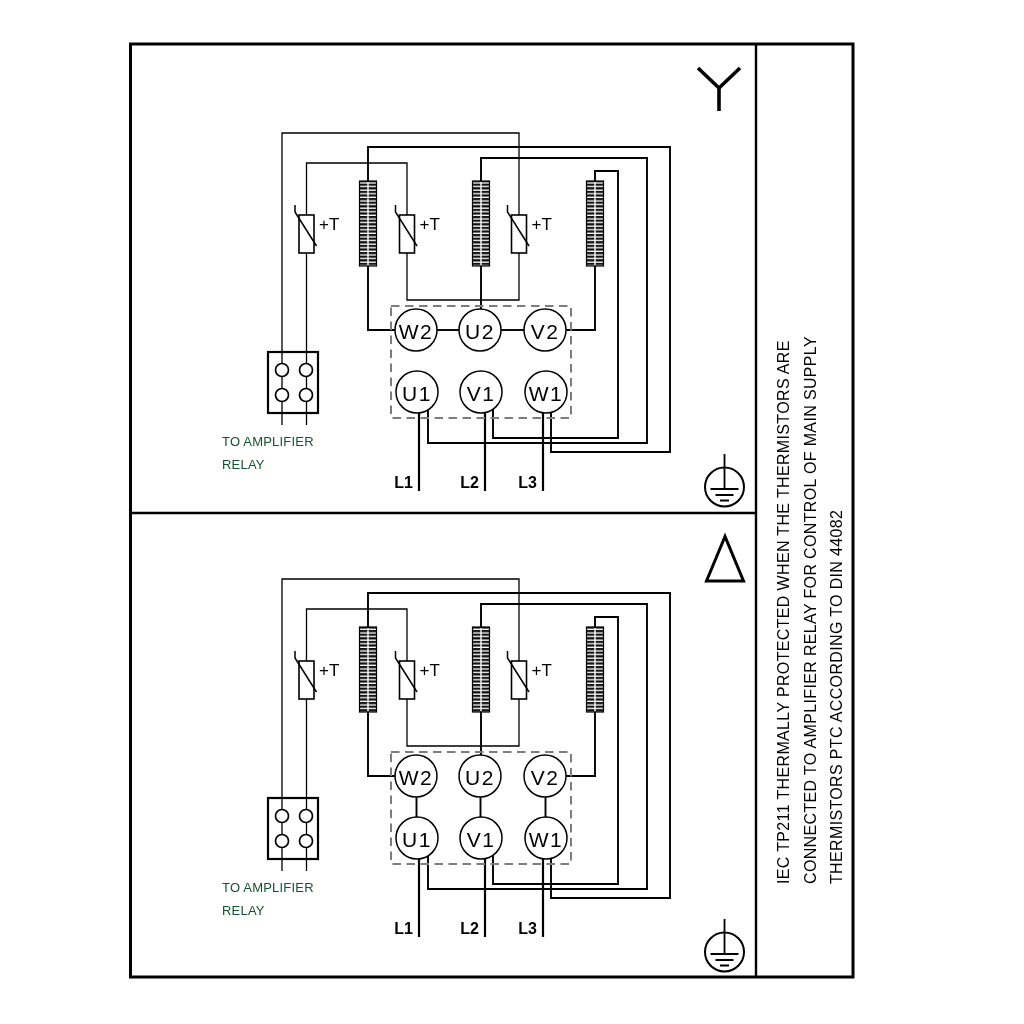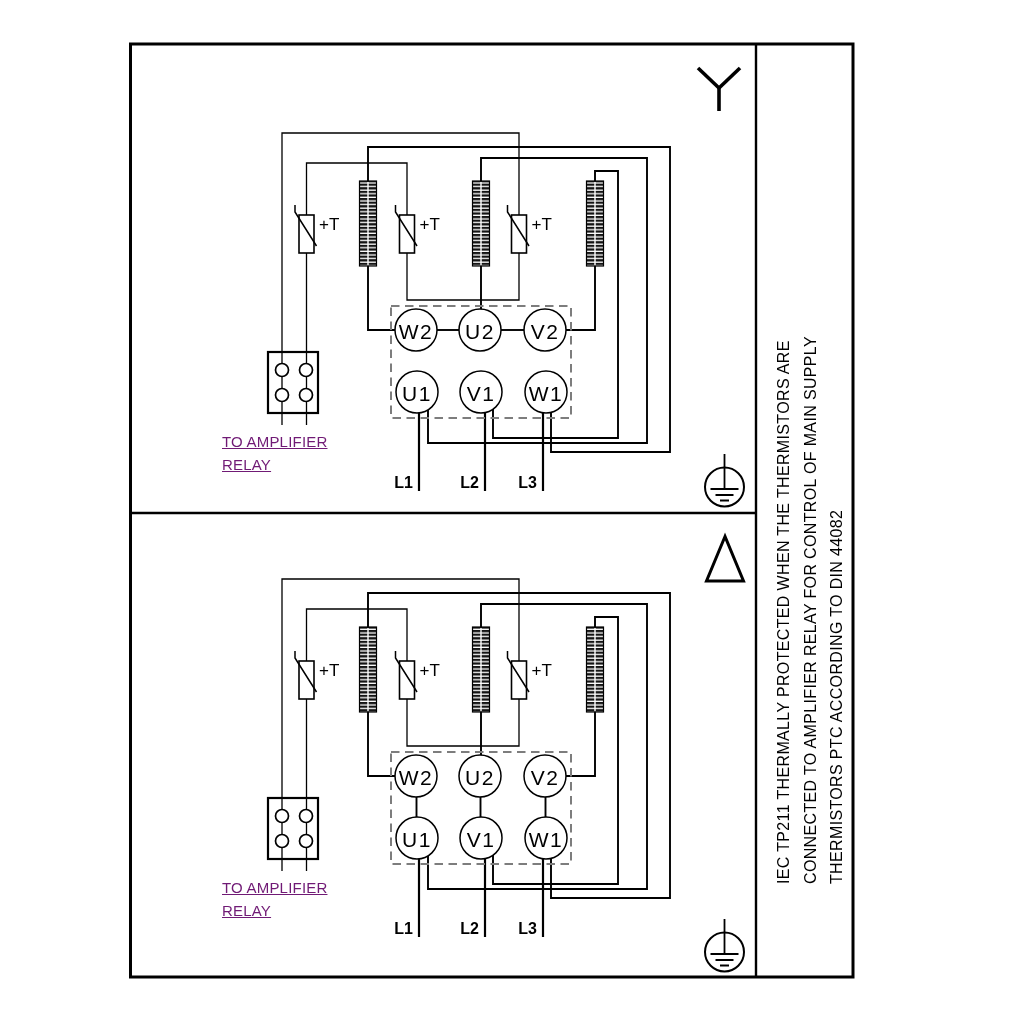--- a/index.html
+++ b/index.html
@@ -1,20 +1,20 @@
 <!DOCTYPE html>
 <html><head>
 <meta charset="utf-8">
 <style>
   html,body{margin:0;padding:0;background:#ffffff;}
   #stage{position:relative;width:1024px;height:1024px;background:#ffffff;
          font-family:"Liberation Sans",sans-serif;overflow:hidden;}
   #diagram-svg{position:absolute;left:0;top:0;}
-  .relay-cap{position:absolute;left:222px;font-size:15px;line-height:22.5px;
-             color:#701a75;letter-spacing:0.2px;text-decoration:underline;}
+  .relay-cap{position:absolute;left:222px;font-size:13px;line-height:22.5px;
+             color:#14532d;letter-spacing:0.2px;}
   #side-note{position:absolute;left:771px;top:884px;transform:rotate(-90deg);
              transform-origin:0 0;white-space:nowrap;font-size:16px;
              line-height:26.5px;letter-spacing:0.35px;color:#000;}
   svg text{font-family:"Liberation Sans",sans-serif;fill:#000;}
 </style>
 </head>
 <body>
 
 <div id="stage">
   <svg id="diagram-svg" width="1024" height="1024" viewBox="0 0 1024 1024">

